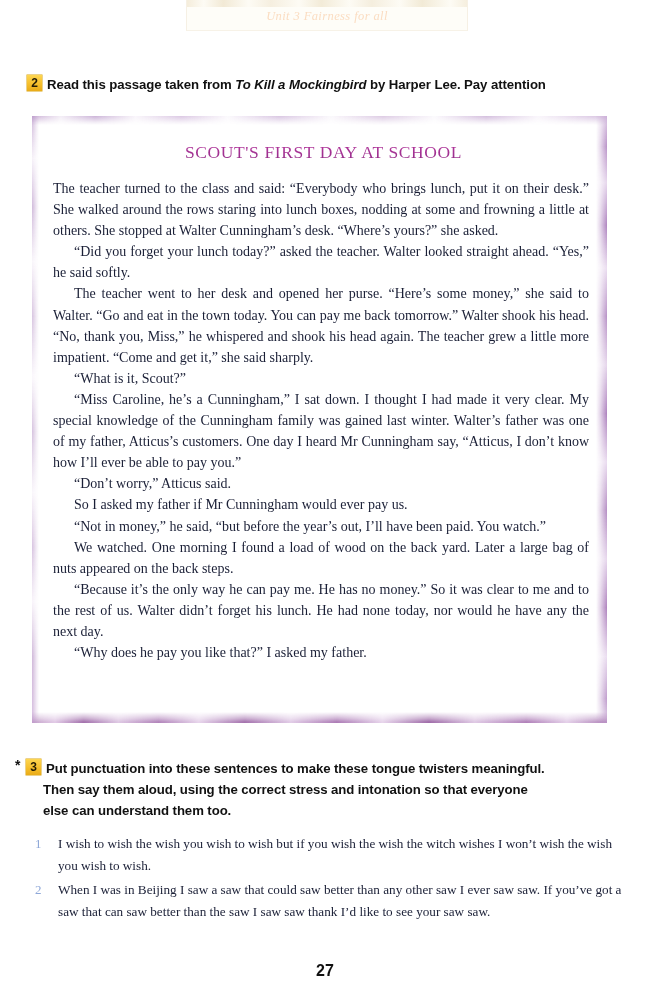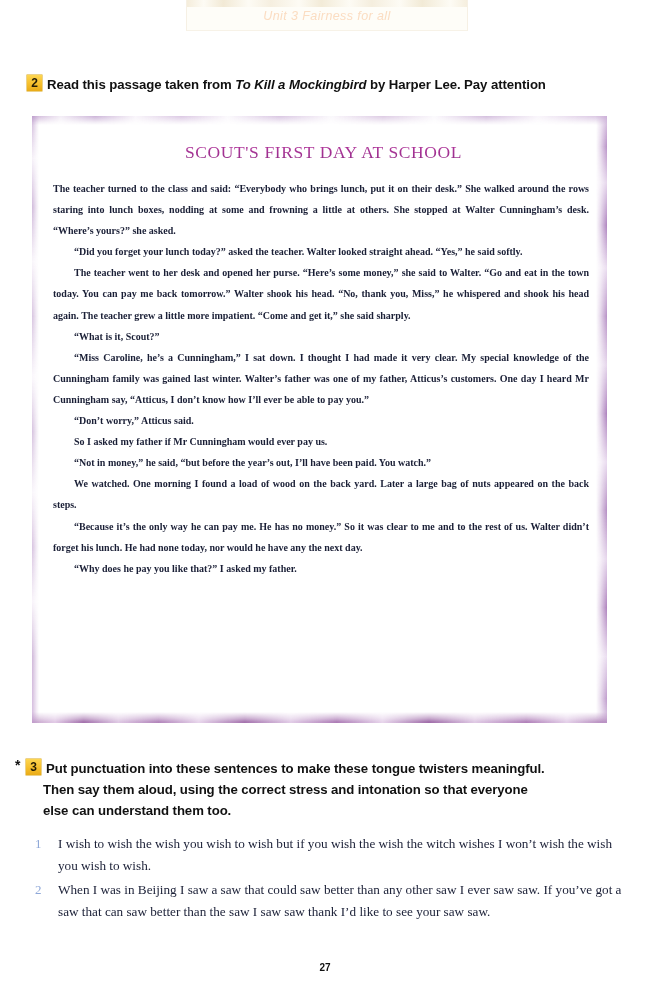--- a/index.html
+++ b/index.html
@@ -36,21 +36,21 @@
         #f3ead6 0%, #fdfbf4 6%, #f0e6cf 13%, #fdfbf4 22%,
         #f4ecdb 30%, #fdfbf4 40%, #f1e8d2 48%, #fdfbf4 58%,
         #f3ebd9 66%, #fdfbf4 76%, #f0e7d0 84%, #fdfbf4 94%, #f4ecda 100%);
     opacity: .85;
   }
   .running-head-text {
     position: absolute;
     left: 0; right: 0;
     top: 9px;
     text-align: center;
-    font-family: Liberation Sans, sans-serif;
+    font-family: Liberation Serif, serif;
     font-style: italic;
     font-size: 12.5px;
     letter-spacing: .4px;
     color: #fbddc2;
   }
 
   
   .ex2 {
     position: absolute;
     left: 27px;
@@ -175,25 +175,24 @@
     padding-left: 8px;
     -webkit-text-fill-color: transparent;
   }
 
   .passage-body {
     position: absolute;
     left: 21px;
     top: 62px;
     width: 536px;
     font-family: "Liberation Serif", "DejaVu Serif", serif;
-    font-size: 10px;
+    font-size: 14px;
     line-height: 21.1px;
     color: #1a1f36;
     text-align: justify;
-    font-weight: bold;
   }
   .passage-body p {
     margin: 0;
     text-indent: 21px;
   }
   .passage-body p.no-indent {
     text-indent: 0;
   }
 
   
@@ -237,21 +236,21 @@
     color: #8fa8d8;
     font-family: "Liberation Serif", "DejaVu Serif", serif;
     font-size: 13px;
   }
 
   .page-number {
     position: absolute;
     left: 0; right: 0;
     top: 962px;
     text-align: center;
-    font-size: 10px;
+    font-size: 16px;
     font-weight: bold;
     color: #111;
     font-family: "Liberation Sans", sans-serif;
   }
 </style>
 </head>
 <body>
 
 <div class="running-head">
   <div class="running-head-dots"></div>

